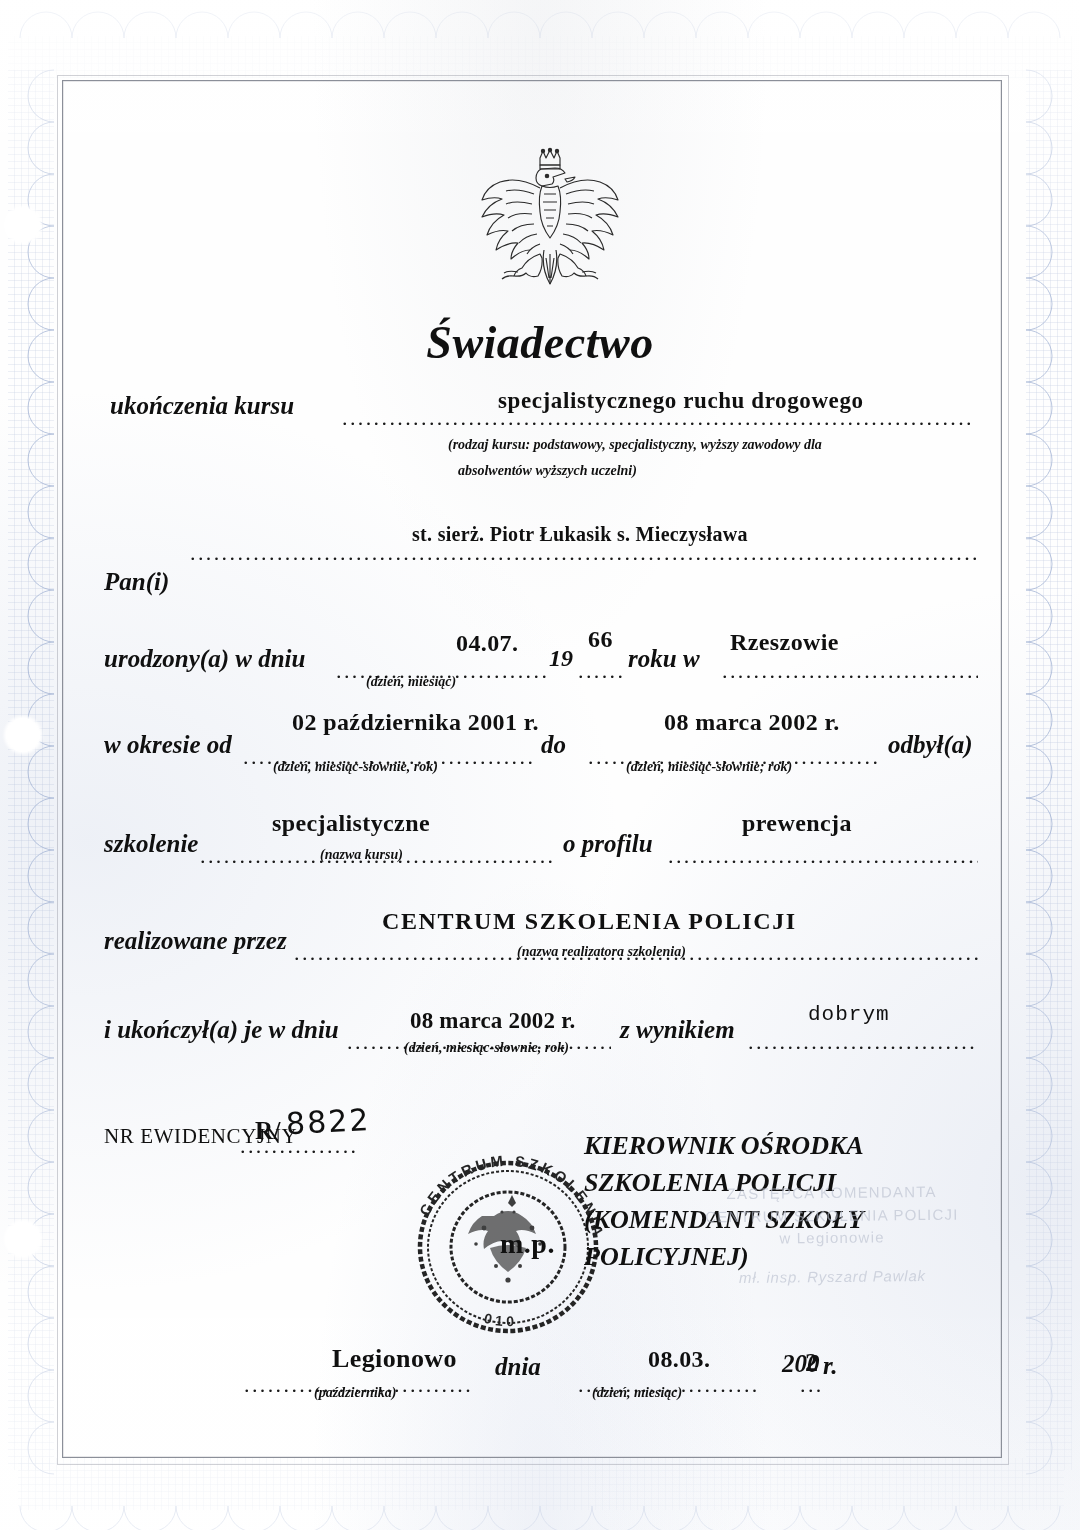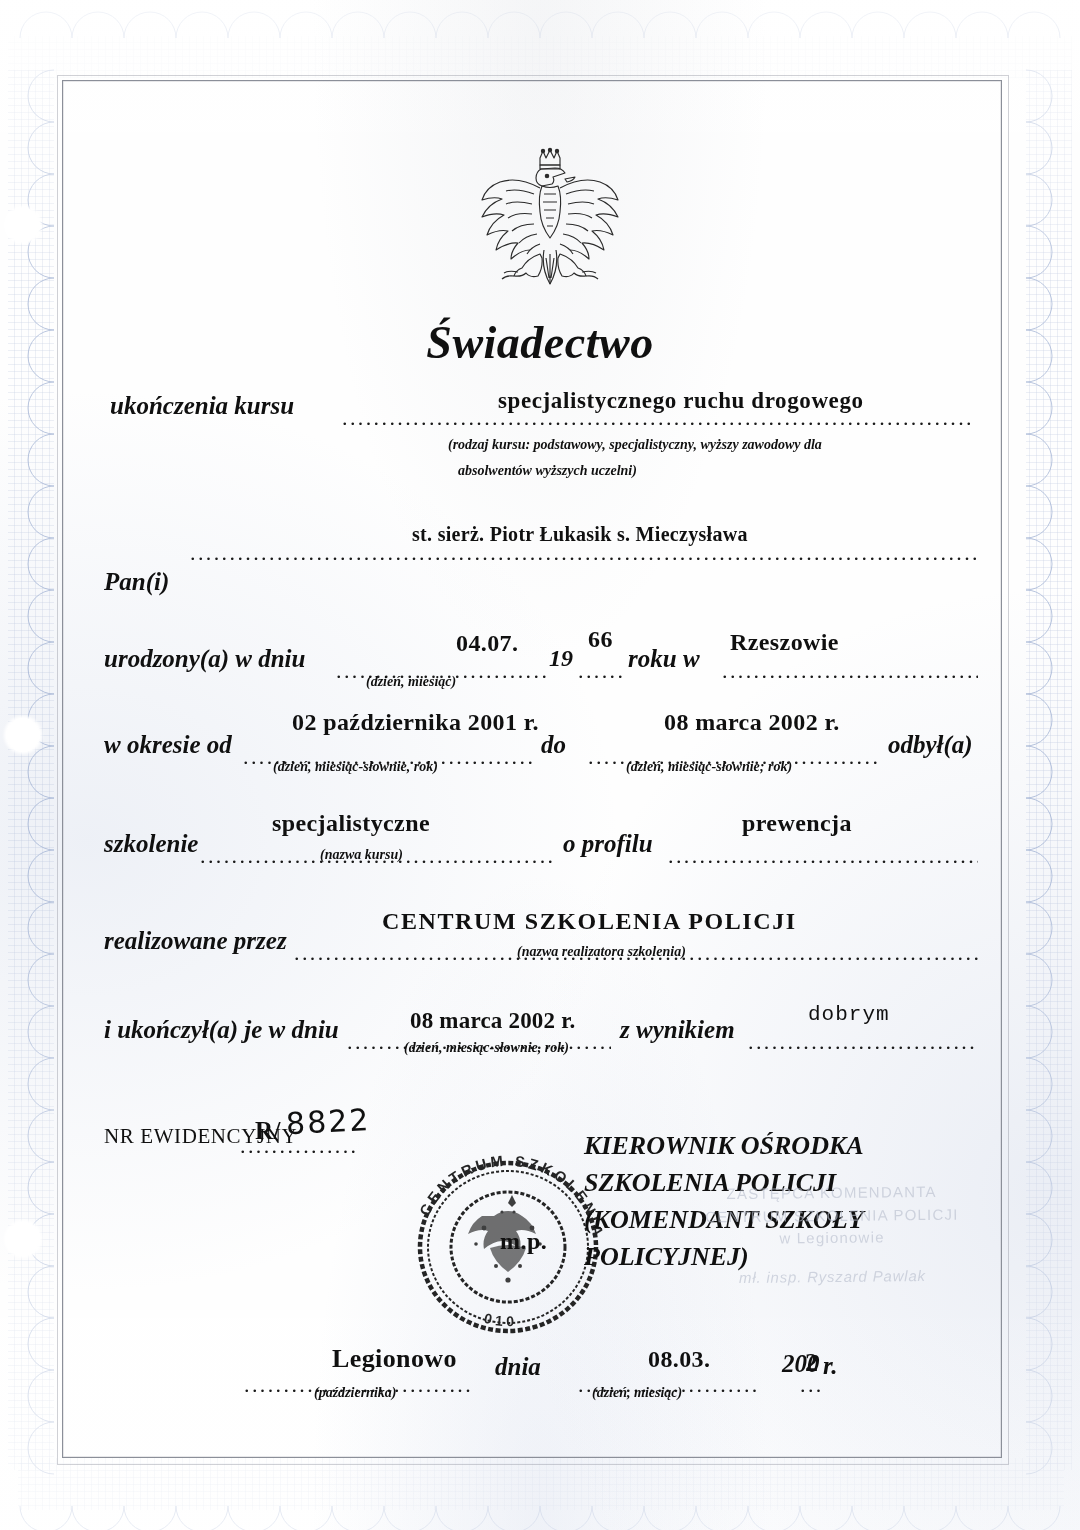--- a/index.html
+++ b/index.html
@@ -96,21 +96,21 @@
     position:absolute;left:672px;top:1182px;width:320px;
     text-align:center;color:#b9bfce;opacity:.62;
     font-family:"Liberation Sans", sans-serif;font-size:15px;line-height:1.5;
     letter-spacing:1.2px;transform:rotate(-.6deg);
   }
   .faded-stamp .nm{font-style:italic;font-size:15px;letter-spacing:.8px;margin-top:16px;display:block;}
 
   
   .round-stamp{position:absolute;left:398px;top:1148px;width:220px;height:195px;opacity:.92;}
   .mp{
-    position:absolute;left:500px;top:1228px;font-weight:bold;font-size:24px;
+    position:absolute;left:500px;top:1228px;font-weight:bold;font-size:28px;
     font-family:"Liberation Serif", serif;letter-spacing:.5px;
   }
 
   
   .handw{
     position:absolute;font-family:"DejaVu Sans", sans-serif;font-size:30px;
     transform:rotate(-3deg);letter-spacing:2px;
   }
 </style>
 </head>

